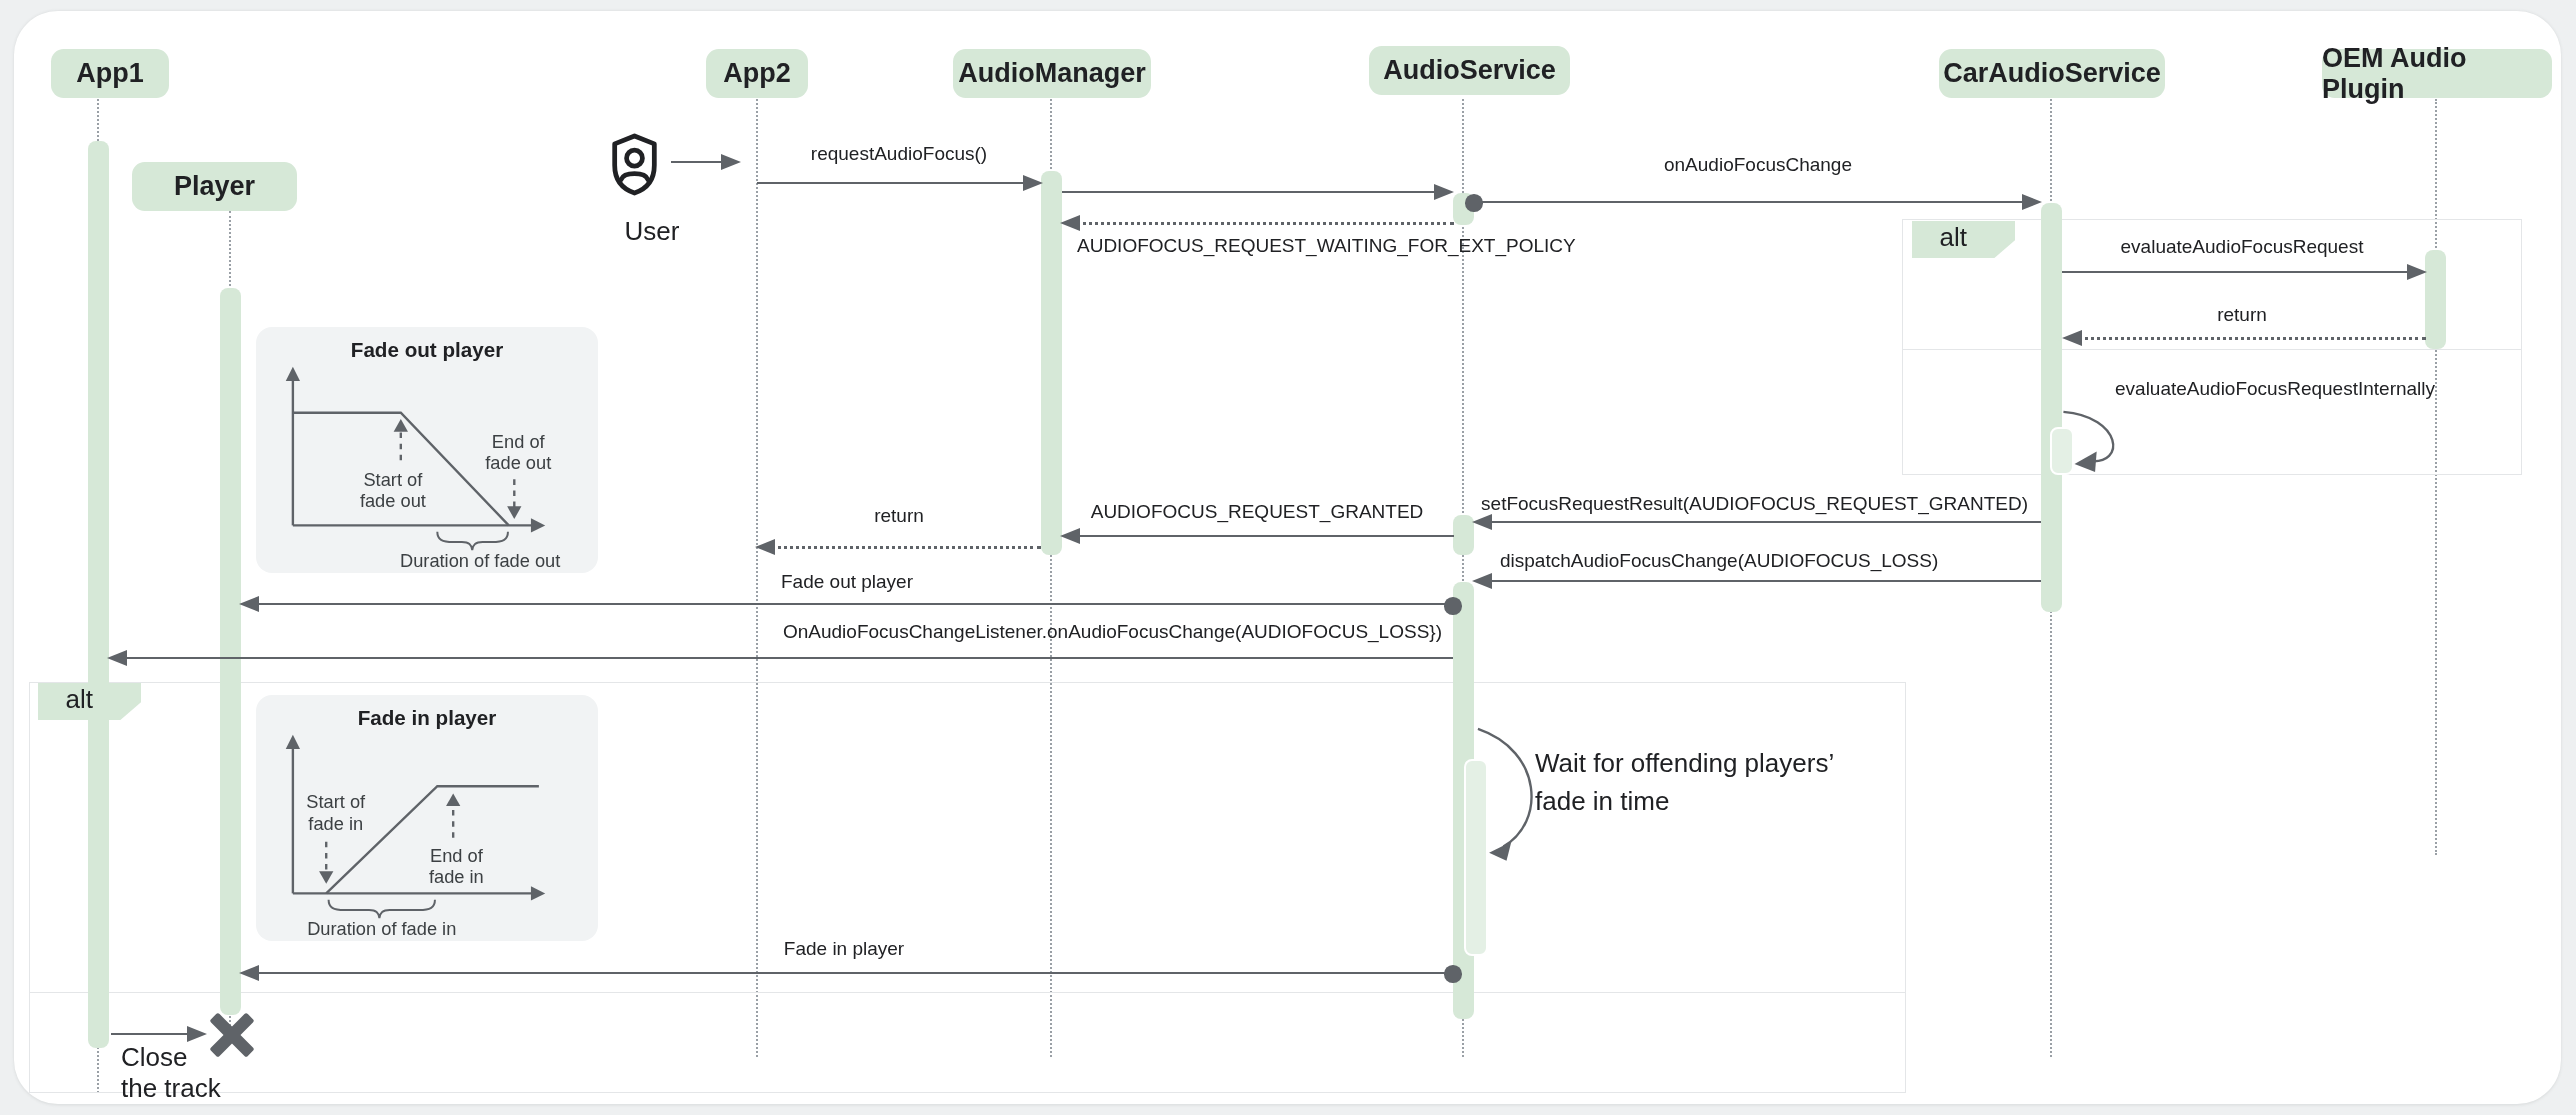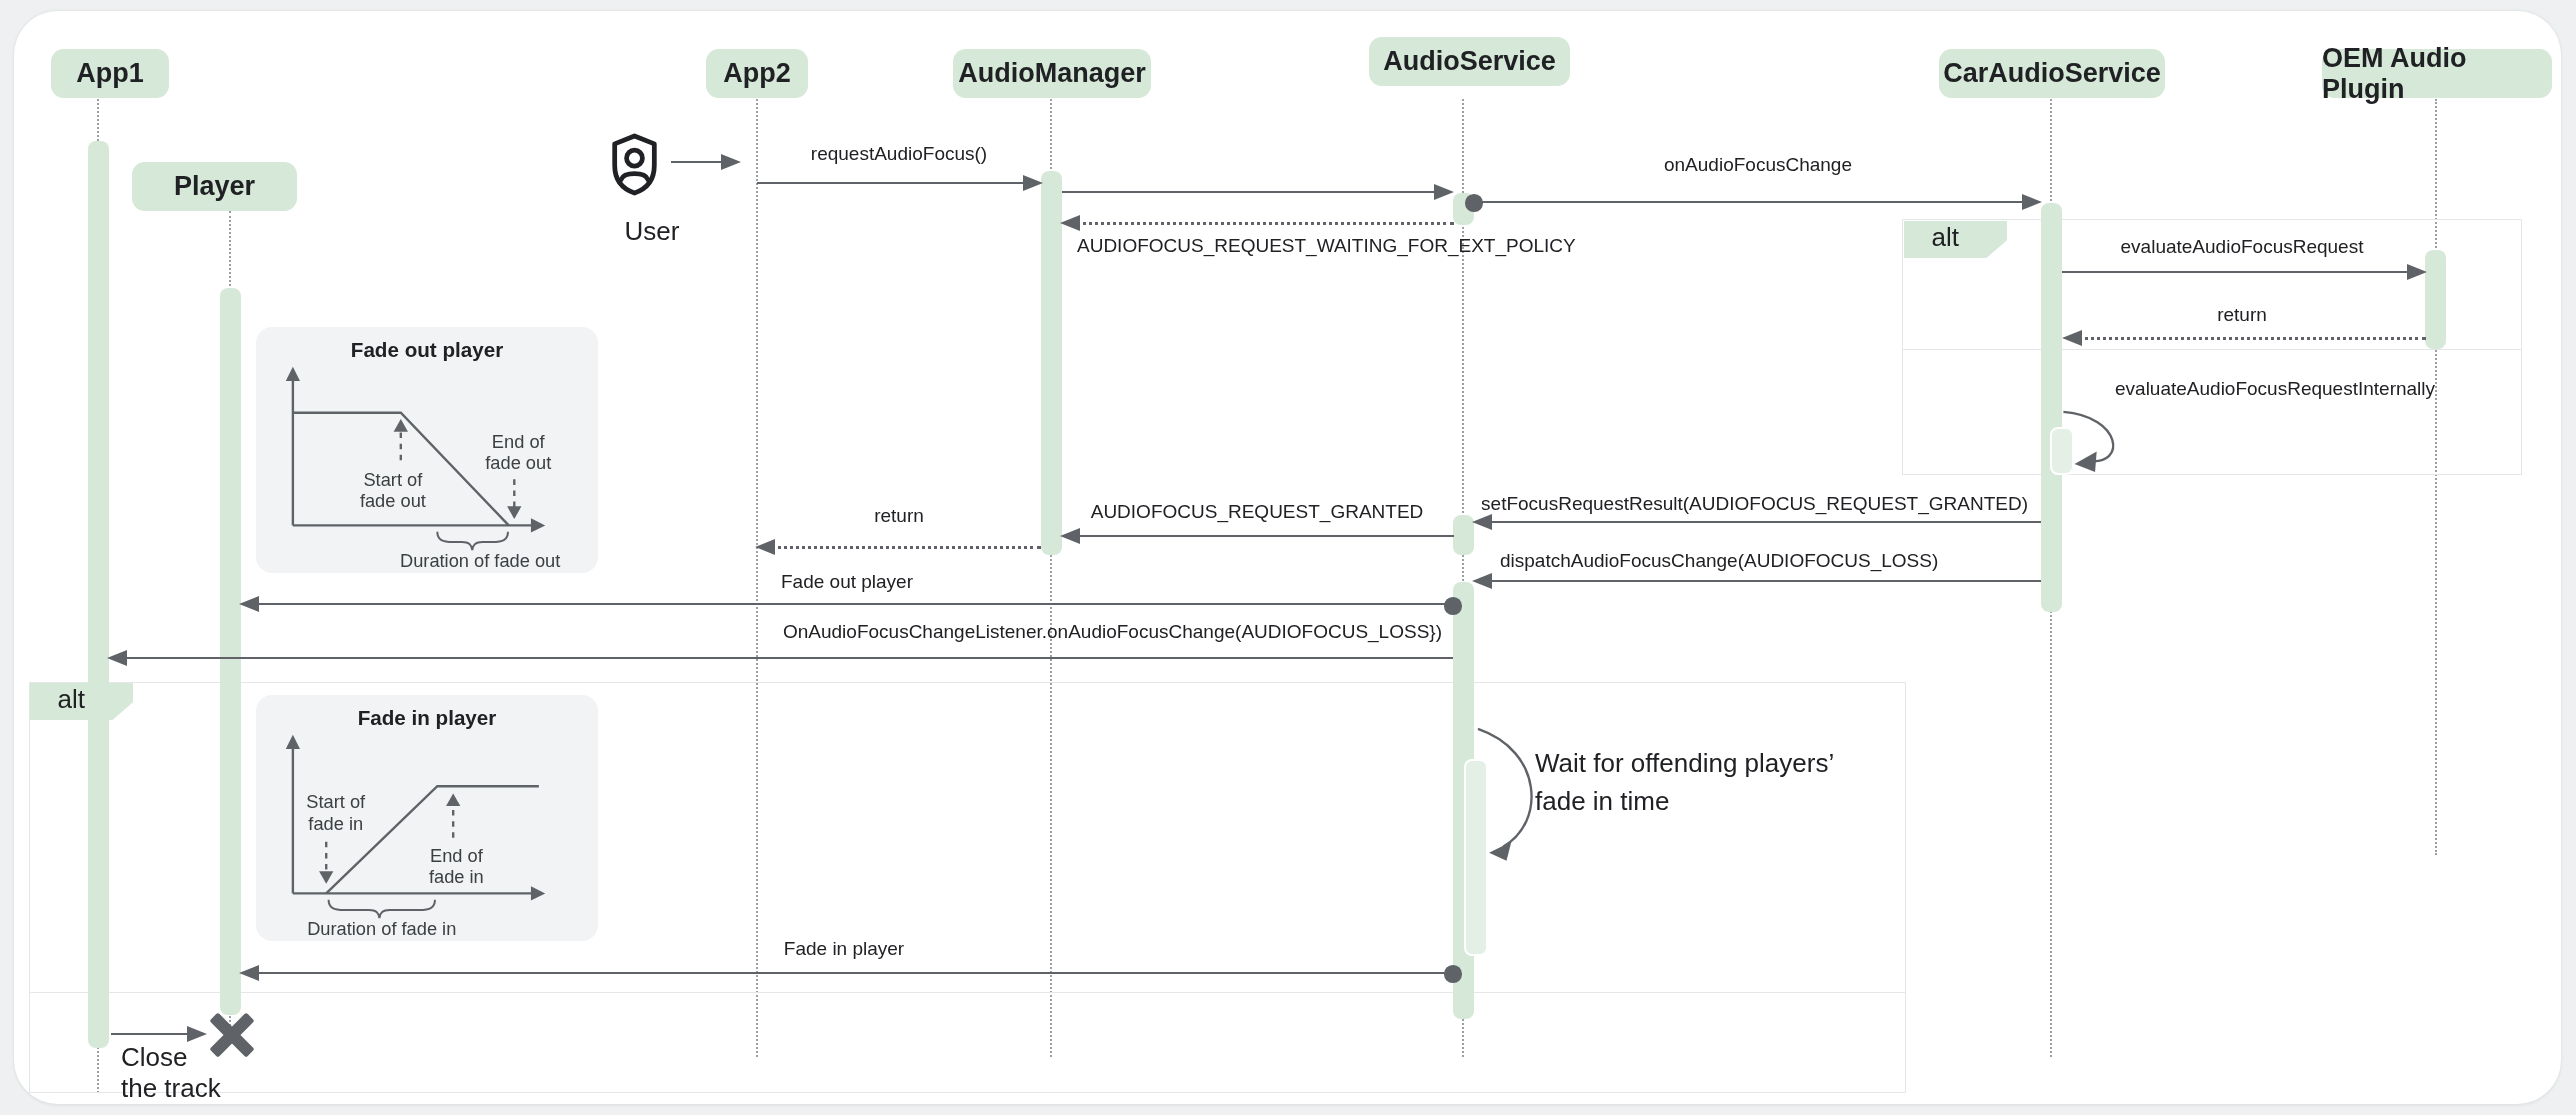--- a/index.html
+++ b/index.html
@@ -22,21 +22,21 @@
         display:flex;align-items:center;justify-content:center;
         font-size:27px;font-weight:700;color:var(--ink);z-index:6;}
   .life{position:absolute;width:0;border-left:2.4px dotted var(--lifeline);z-index:1;}
   .bar{position:absolute;width:20.7px;background:var(--green);border-radius:8px;z-index:3;}
   .bar.nested{width:24px;background:var(--green-nested);border:2.4px solid #ffffff;z-index:4;}
   .frag{position:absolute;border:1.6px solid var(--frag);z-index:2;}
   .fragdiv{position:absolute;height:0;border-top:1.6px solid var(--frag);z-index:2;}
   .fraglbl{position:absolute;width:103px;height:37px;background:var(--green);
         clip-path:polygon(0 0,100% 0,100% 52%,80% 100%,0 100%);
         display:flex;align-items:center;justify-content:center;padding:0 20.7px 3.2px 0;
-        font-size:26px;color:var(--ink);z-index:5;}
+        font-size:26px;color:var(--ink);z-index:5;margin-left:8px;}
   .arr{position:absolute;height:0;z-index:5;}
   .arr::before{content:"";position:absolute;left:0;right:0;top:-1.6px;border-top:2.4px solid var(--arrow);}
   .arr.dotted::before{border-top:3.2px dotted var(--arrow);}
   .arr.tr::before{right:14.3px;}
   .arr.tl::before{left:14.3px;}
   .arr.tr::after{content:"";position:absolute;right:-1.6px;top:-9.5px;width:0;height:0;
         border-top:8.7px solid transparent;border-bottom:8.7px solid transparent;border-left:20px solid var(--arrow);}
   .arr.tl::after{content:"";position:absolute;left:-1.6px;top:-9.5px;width:0;height:0;
         border-top:8.7px solid transparent;border-bottom:8.7px solid transparent;border-right:20px solid var(--arrow);}
   .odot{position:absolute;width:17.5px;height:17.5px;border-radius:50%;background:var(--arrow);z-index:6;}
@@ -193,16 +193,16 @@
 
 <div class="arr tr" style="left:111px;top:1035px;width:94px"></div>
 <div class="xmark" style="left:208px;top:1010px"></div>
 <div class="note-text" style="left:121px;top:1042px">Close</div>
 <div class="note-text" style="left:121px;top:1073px">the track</div>
 
 <div class="pbox" style="left:51px;top:49px;width:118px">App1</div>
 <div class="pbox" style="left:132px;top:162px;width:165px">Player</div>
 <div class="pbox" style="left:706px;top:49px;width:102px">App2</div>
 <div class="pbox" style="left:953px;top:49px;width:198px">AudioManager</div>
-<div class="pbox" style="left:1369px;top:37px;width:201px">AudioService</div>
+<div class="pbox" style="left:1369px;top:46px;width:201px">AudioService</div>
 <div class="pbox" style="left:1939px;top:49px;width:226px">CarAudioService</div>
 <div class="pbox" style="left:2322px;top:49px;width:230px">OEM Audio Plugin</div>
 
 
 </body></html>

